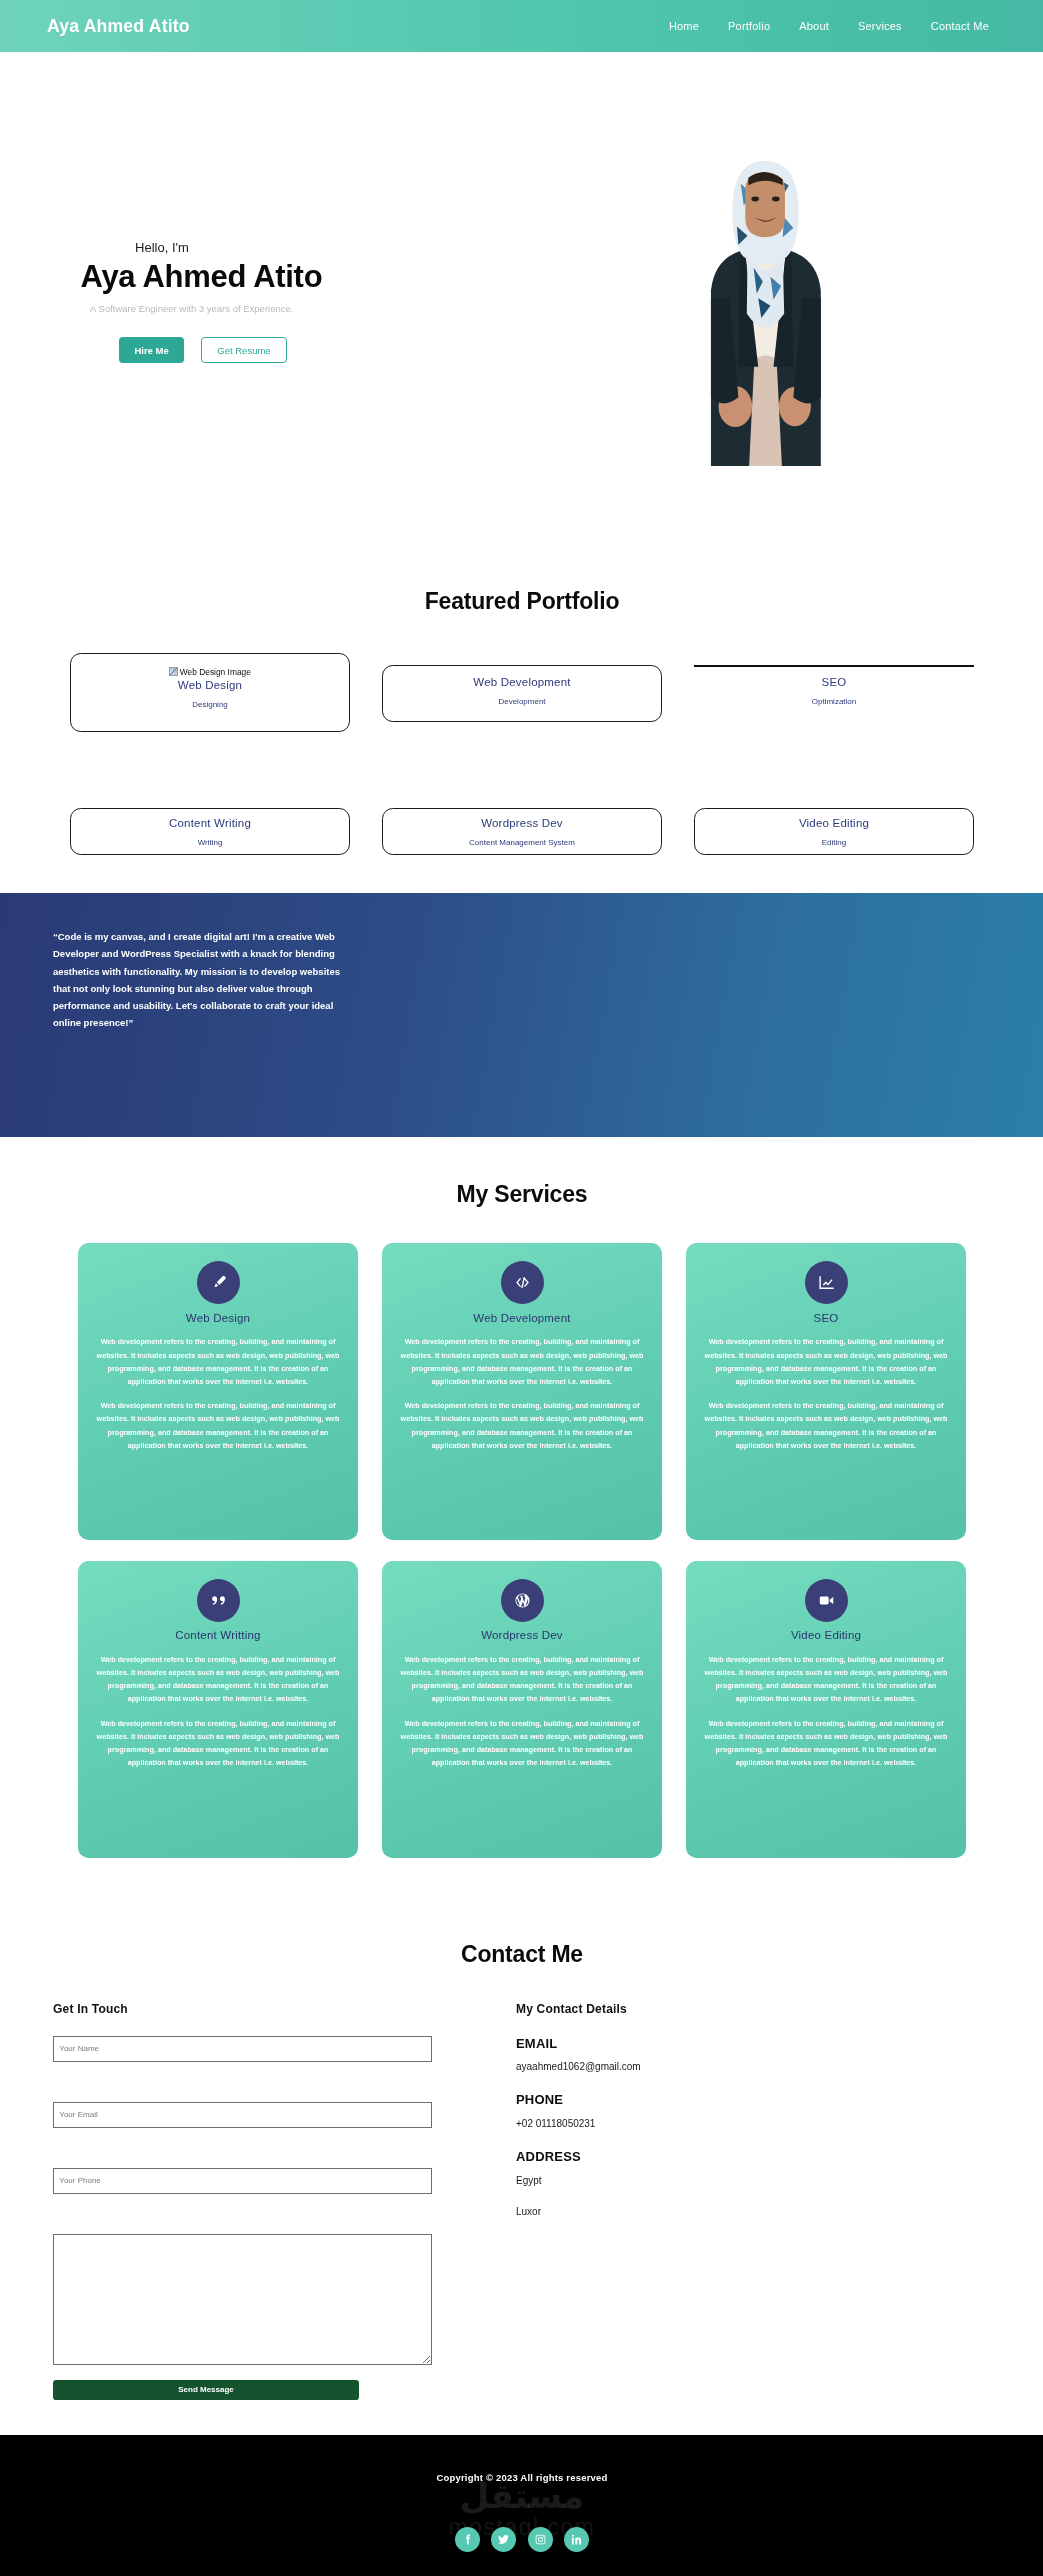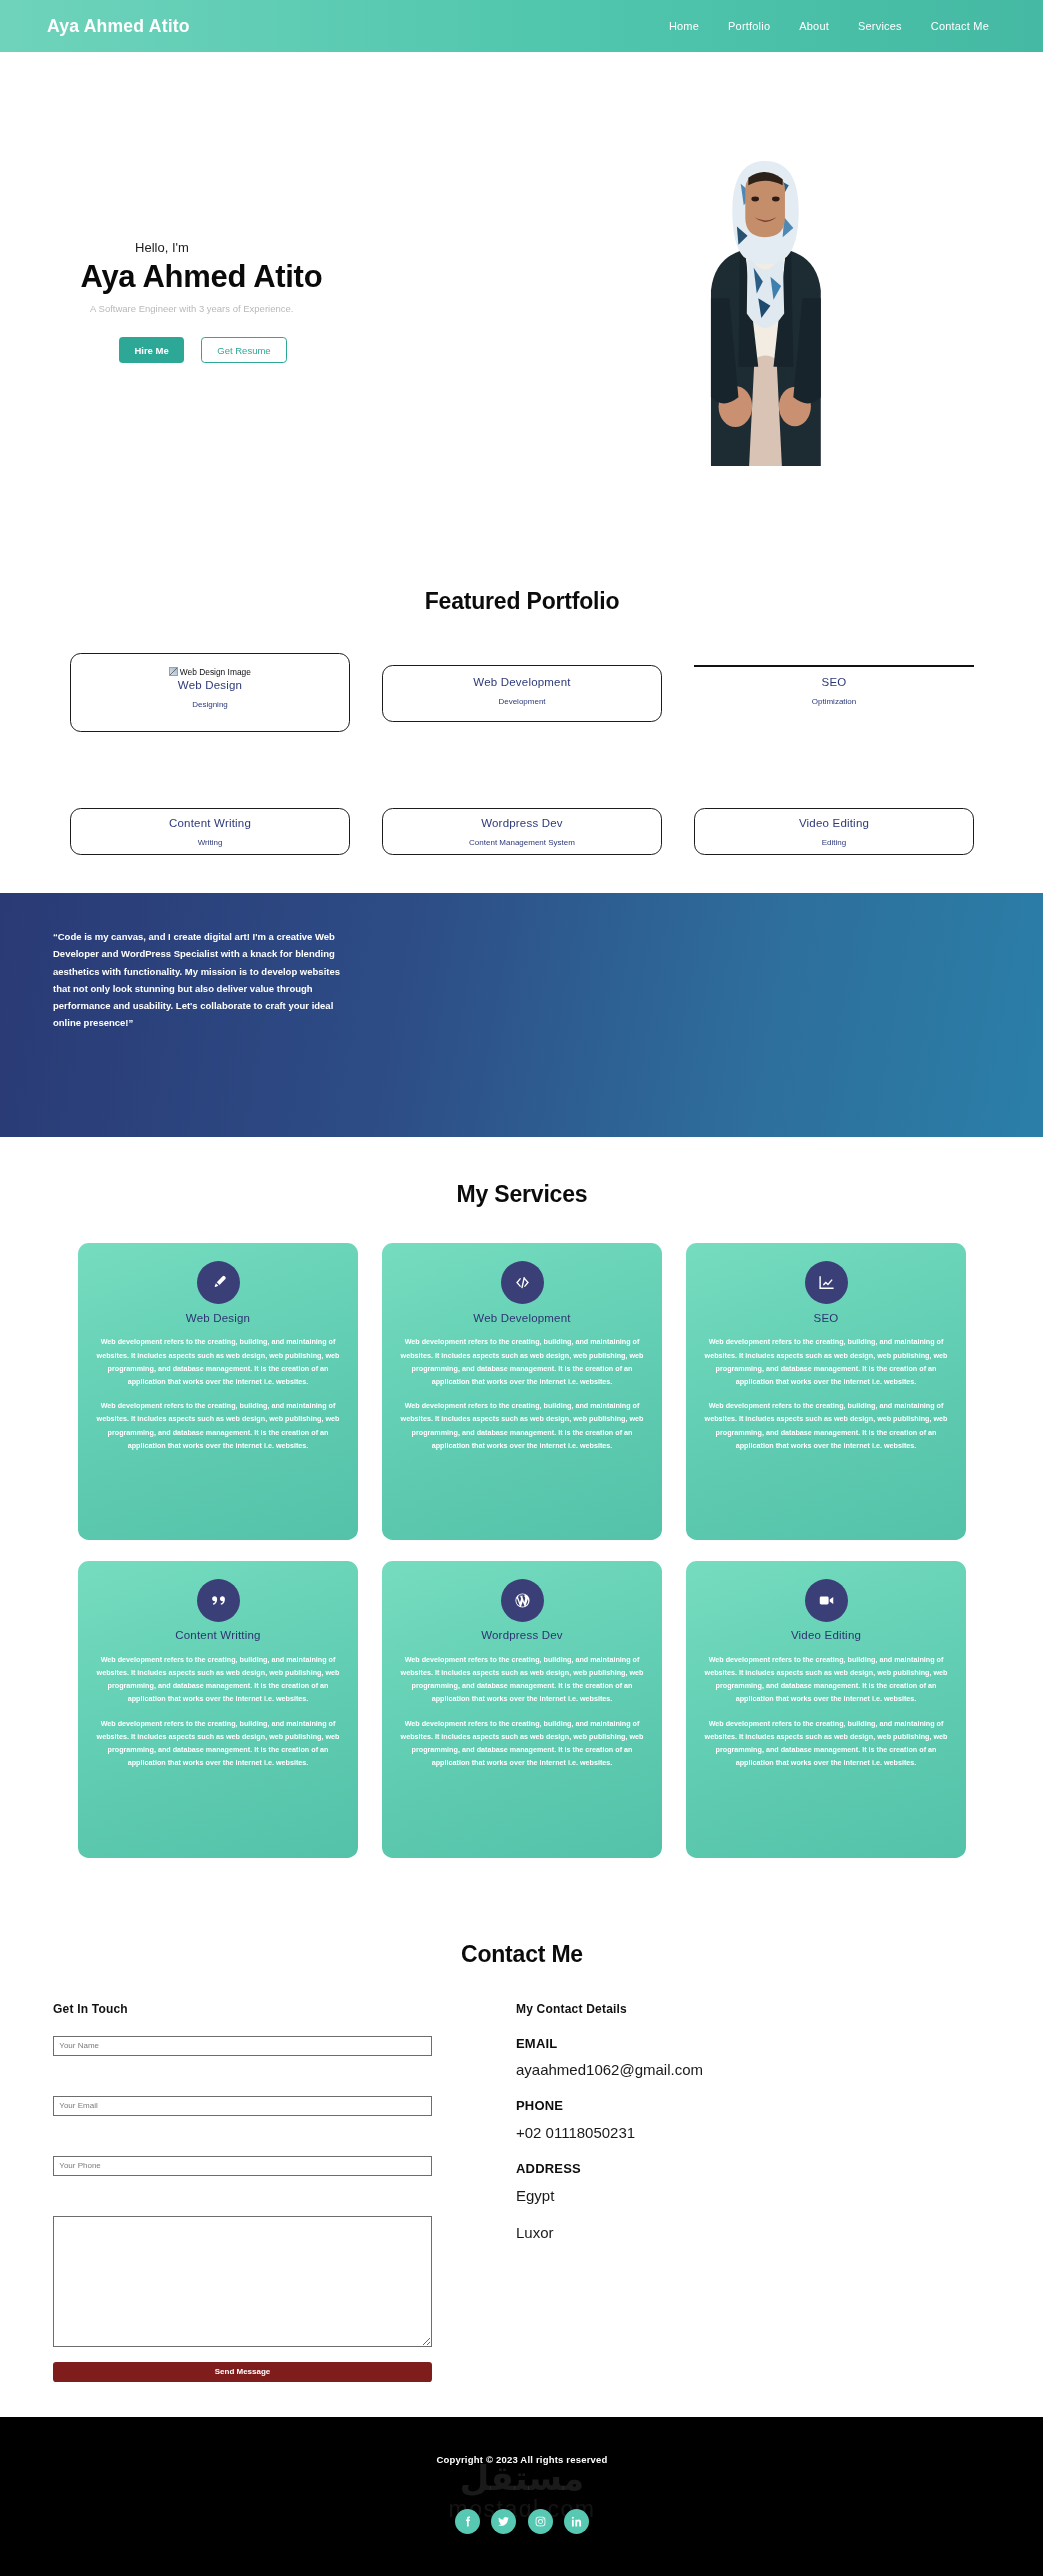--- a/index.html
+++ b/index.html
@@ -231,21 +231,21 @@
   .contact-right { width: 351px; }
   .col-head {
     font-size: 12px;
     font-weight: bold;
     color: #111;
     margin-bottom: 20px;
     letter-spacing: 0.2px;
   }
   .field {
     width: 379px;
-    height: 20px;
+    height: 26px;
     border: 0.8px solid #6d6d6d;
     margin-bottom: 40px;
     padding: 0 5.3px;
     font-size: 8px;
     color: #333;
     font-family: "Liberation Sans", sans-serif;
     border-radius: 0;
     background: #fff;
   }
   .field::placeholder { color: #7b7b7b; }
@@ -255,40 +255,40 @@
     border: 0.8px solid #6d6d6d;
     margin-bottom: 15.3px;
     padding: 4.6px 5.3px;
     font-size: 8px;
     font-family: "Liberation Sans", sans-serif;
     resize: both;
     display: block;
     background: #fff;
   }
   .send-btn {
-    width: 379px;
-    background: #7f1d1d;
+    width: 306px;
+    background: #14532d;
     color: #ffffff;
     border: none;
     border-radius: 3.1px;
     height: 20px;
     font-size: 8px;
     font-weight: bold;
     cursor: pointer;
     font-family: "Liberation Sans", sans-serif;
   }
   .cd-label {
     font-size: 13px;
     font-weight: bold;
     color: #0d0d0d;
     letter-spacing: 0.2px;
     margin-bottom: 10.7px;
   }
   .cd-value {
-    font-size: 15px;
+    font-size: 10px;
     color: #1a1a1a;
     margin-bottom: 20px;
   }
   .cd-value.last { margin-bottom: 0; }
 
   
   .footer {
     background: #000000;
     height: 205px;
     position: relative;

